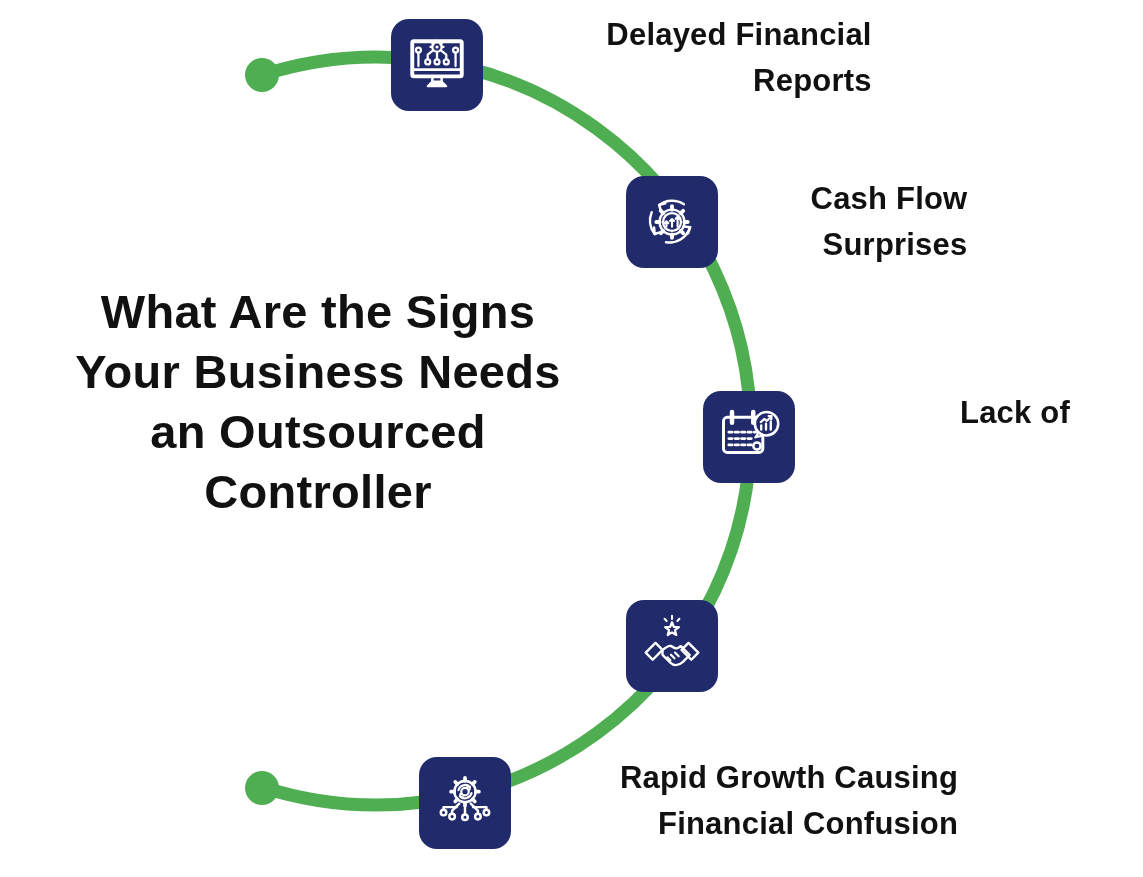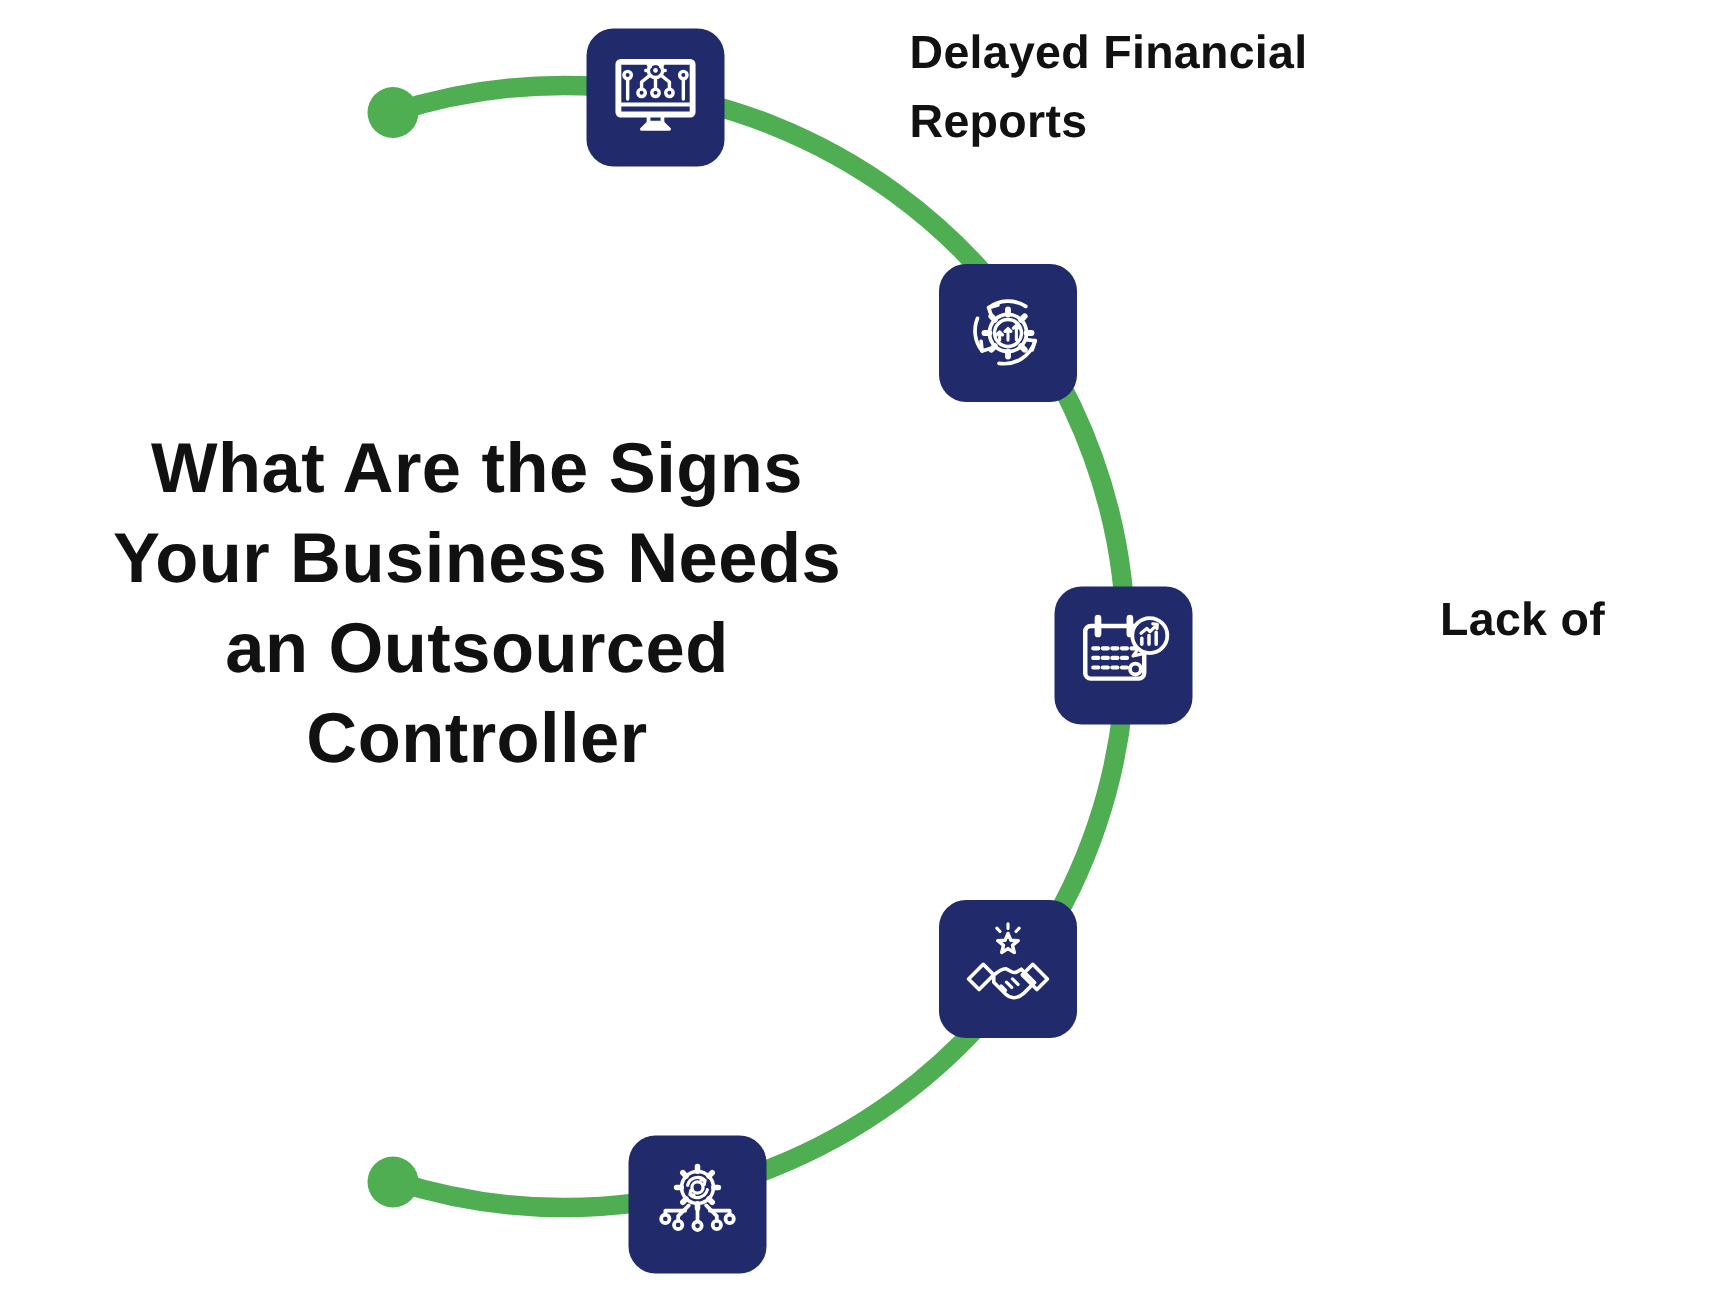--- a/index.html
+++ b/index.html
@@ -14,21 +14,21 @@
   .tile{
     position:absolute;width:92px;height:92px;border-radius:18px;
     background:var(--icon-navy,#212a6b);z-index:2;
     display:flex;align-items:center;justify-content:center;
   }
   .tile svg{display:block;}
   .ic{stroke:#ffffff;fill:none;stroke-width:2.4;stroke-linecap:round;stroke-linejoin:round;}
   .label{
     position:absolute;z-index:3;transform:translateX(-50%);
     color:var(--text-black,#111111);font-weight:700;font-size:31px;line-height:46px;
-    text-align:left;white-space:nowrap;letter-spacing:0.2px;
+    text-align:right;white-space:nowrap;letter-spacing:0.2px;
   }
   .title{
     position:absolute;z-index:3;left:318px;top:282px;transform:translateX(-50%);
     width:640px;margin:0;color:var(--text-black,#111111);
     font-weight:800;font-size:47px;line-height:60px;text-align:center;letter-spacing:0.3px;
   }
 </style>
 </head>
 <body>
 
@@ -83,20 +83,24 @@
                M30.1 31 l1.9 -1.9 1.9 1.9 M32 29.1 v7.5
                M35.5 28.9 l1.9 -1.9 1.9 1.9 M37.4 27 v9.4"></path>
       <path d="M43.5 14.8 A21 21 0 0 0 19.5 15.6"></path>
       <path d="M19.5 15.6 l6 -1.7 M19.5 15.6 l1.9 5.8"></path>
       <path d="M12.3 22.5 A21 21 0 0 0 15.2 43.6"></path>
       <path d="M15.2 43.6 l-0.6 -6.2 M15.2 43.6 l5.9 -1.8"></path>
       <path d="M26.2 51.6 A21 21 0 0 0 49.6 37"></path>
       <path d="M49.6 37 l-6.2 -0.7 M49.6 37 l-2 5.9"></path>
     </svg>
   </div>
+  <div class="label" style="left:889px;top:176px">
+    <div>Cash Flow</div>
+    <div>Surprises</div>
+  </div>
 
   <div class="tile" style="left:703px;top:391px">
     <svg class="ic" width="68" height="68" viewBox="0 0 64 64">
       <rect x="8" y="13.5" width="37" height="33" rx="3.5" stroke-width="2.8"></rect>
       <line x1="16" y1="8.5" x2="16" y2="18.5" stroke-width="4.2"></line>
       <line x1="36" y1="8.5" x2="36" y2="18.5" stroke-width="4.2"></line>
       <path stroke-width="2.6" d="M13 27.5 h3.2 M19 27.5 h3.2 M25 27.5 h3.2 M31 27.5 h3.2 M37 27.5 h3.2
                M13 33.5 h3.2 M19 33.5 h3.2 M25 33.5 h3.2 M31 33.5 h3.2
                M13 39.5 h3.2 M19 39.5 h3.2 M25 39.5 h3.2 M31 39.5 h3.2"></path>
       <circle cx="39.5" cy="40.5" r="3.4" stroke-width="2.4"></circle>
@@ -134,14 +138,18 @@
       <path d="M26.4 32.6 l-6.9 6.9 v3"></path>
         <circle cx="19.5" cy="45.2" r="2.7"></circle>
       <path d="M37.6 32.6 l6.9 6.9 v3"></path>
         <circle cx="44.5" cy="45.2" r="2.7"></circle>
       <path d="M24 36 H11.2 v2.6"></path>
         <circle cx="11.2" cy="41.3" r="2.7"></circle>
       <path d="M40 36 H52.8 v2.6"></path>
         <circle cx="52.8" cy="41.3" r="2.7"></circle>
     </svg>
   </div>
+  <div class="label" style="left:789px;top:755px">
+    <div>Rapid Growth Causing</div>
+    <div>Financial Confusion</div>
+  </div>
 
 </div>
 
 </body></html>

